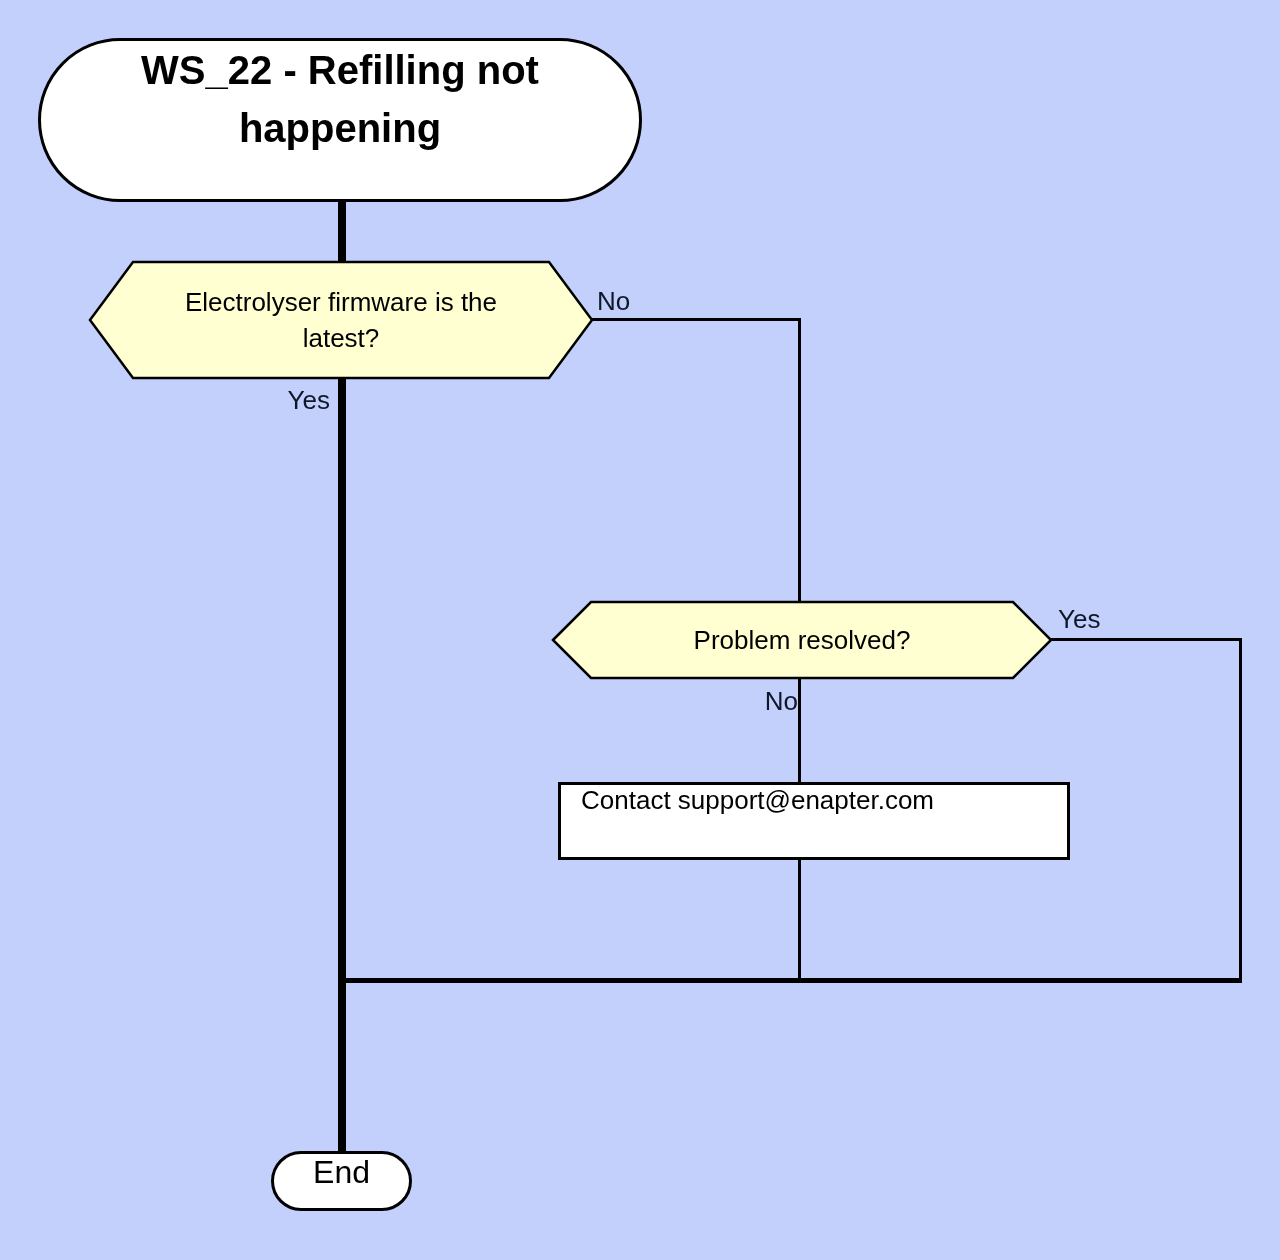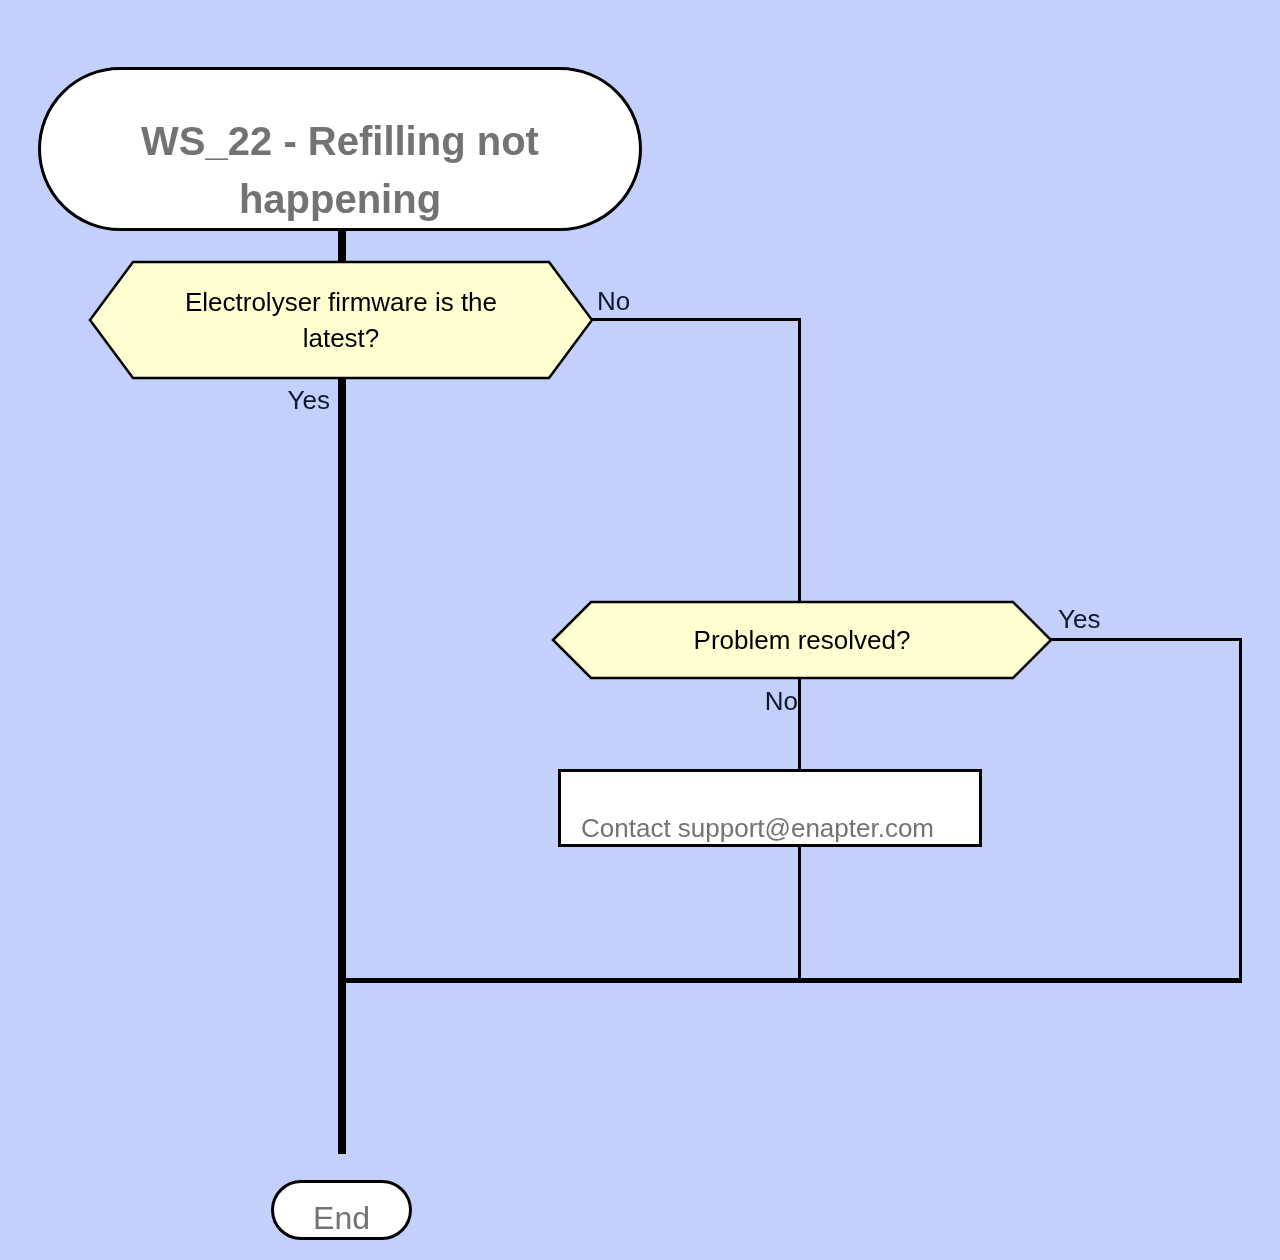--- a/index.html
+++ b/index.html
@@ -25,23 +25,22 @@
     position:absolute;
     background:var(--line);
     z-index:1;
   }
   
   .node{
     position:absolute;
     z-index:2;
     box-sizing:border-box;
     display:flex;
-    align-items:flex-end;
-    color:#737373;
-    margin-top:29px;
+    align-items:flex-start;
+    color:#000000;
   }
   .stadium{
     background:var(--node-white);
     border:3px solid var(--line);
     justify-content:center;
     text-align:center;
   }
   .title-node{
     left:38px; top:38px;
     width:604px; height:164px;
@@ -58,21 +57,21 @@
     font-size:32px;
   }
   .process{
     background:var(--node-white);
     border:3px solid var(--line);
     font-size:26px;
     padding-left:20px;
     justify-content:flex-start;
   }
   .process1{ left:558px; top:423px; width:484px; height:77px; }
-  .process2{ left:558px; top:740px; width:424px; height:78px; }
+  .process2{ left:558px; top:782px; width:512px; height:78px; }
   .hex{
     position:absolute;
     z-index:2;
   }
   .hex svg{display:block;}
   .hex-label{
     position:absolute;
     left:0; top:0; right:0; bottom:0;
     display:flex;
     align-items:center;

